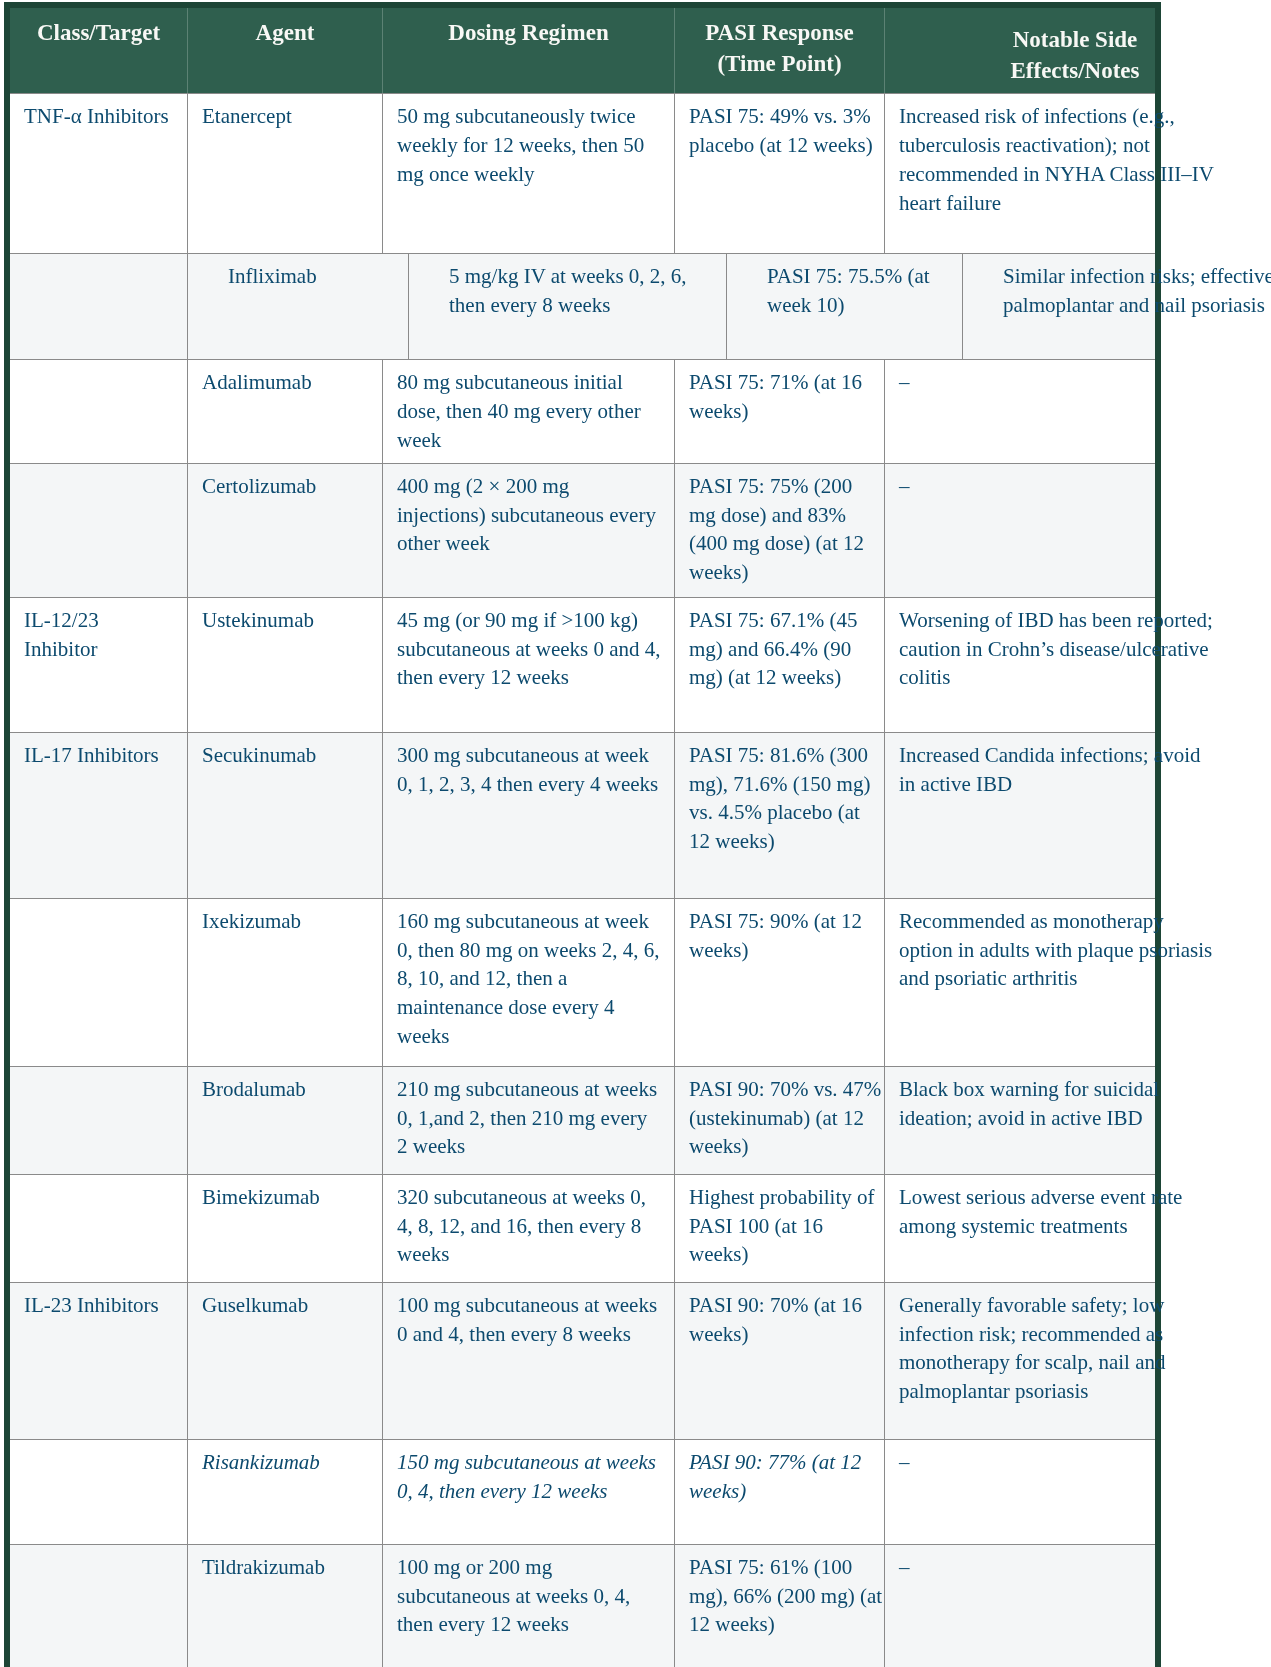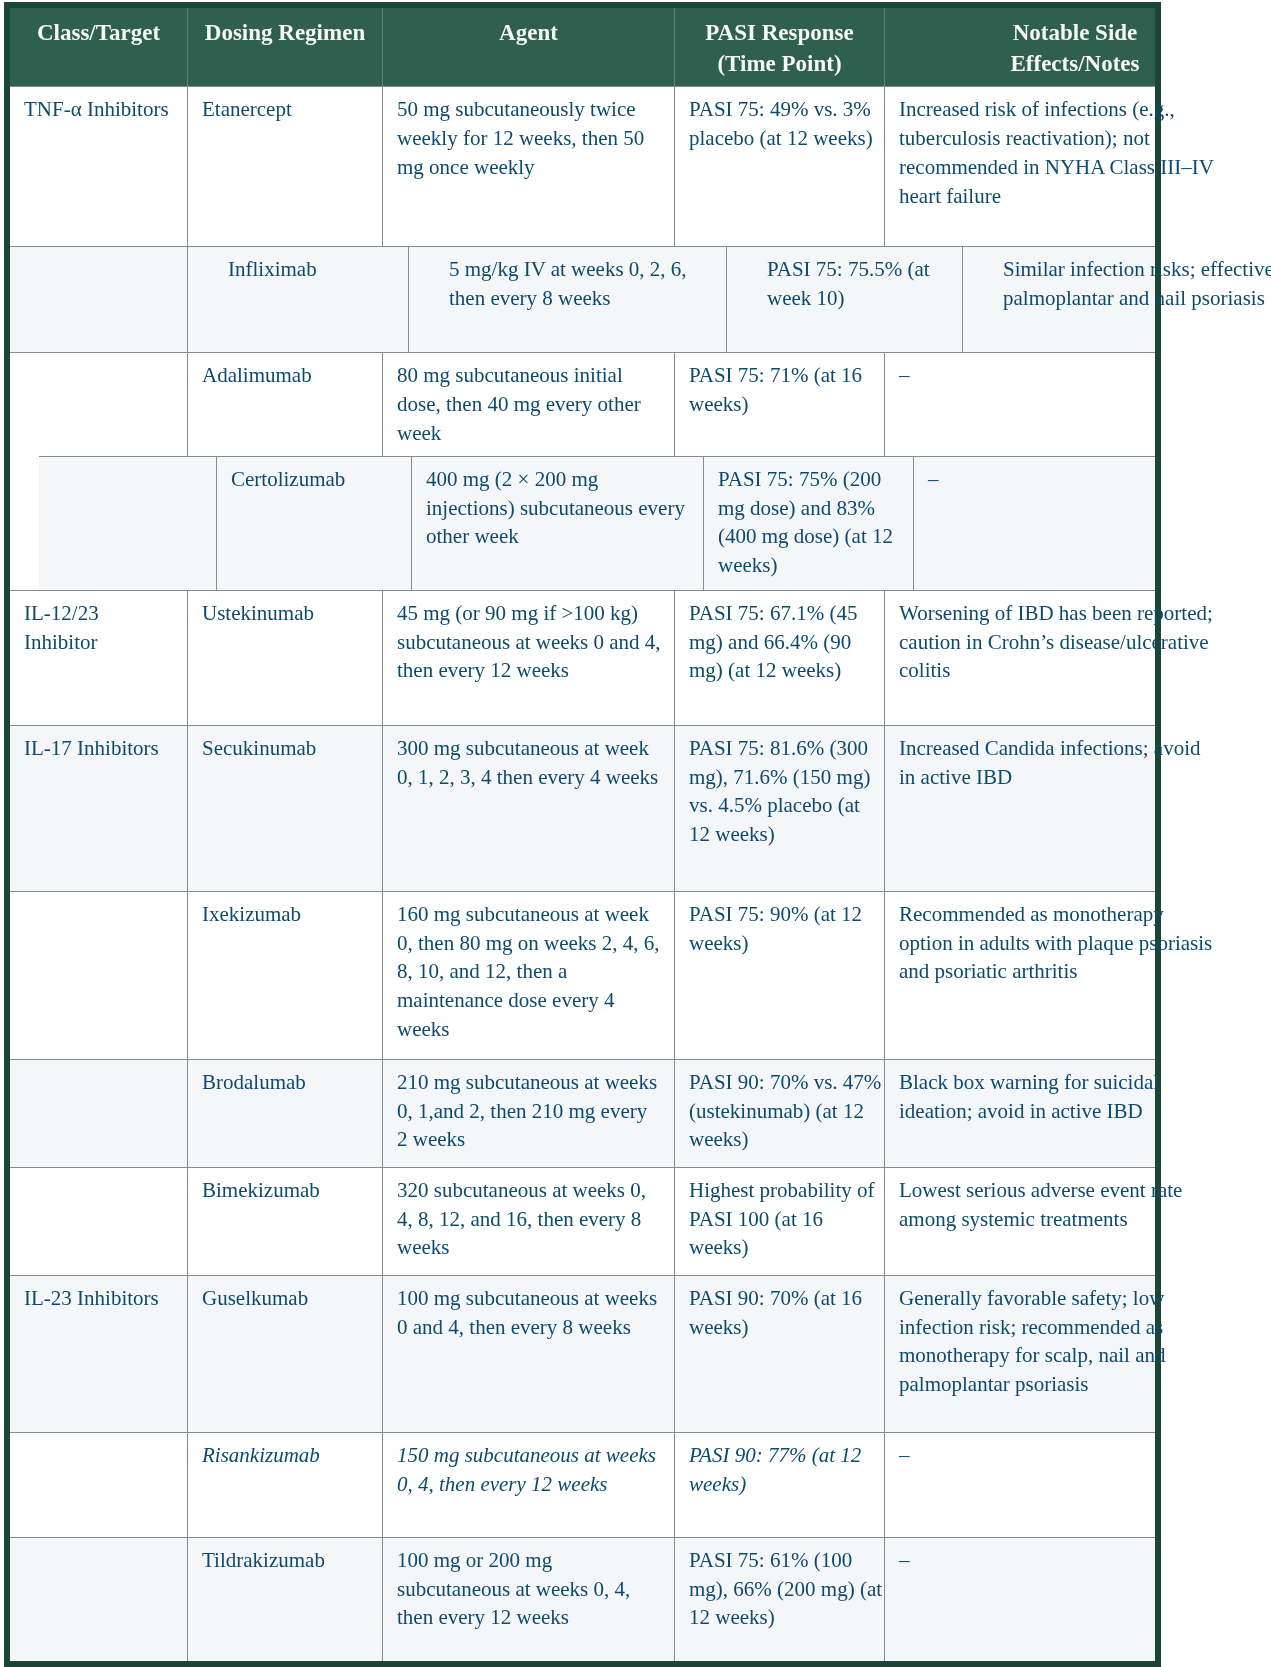--- a/index.html
+++ b/index.html
@@ -24,32 +24,32 @@
   }
   .hcell {
     color: #f8f8f5;
     font-weight: bold;
     font-size: 23px;
     line-height: 1.34;
     text-align: center;
     padding: 10px 6px 6px 6px;
     border-right: 1px solid rgba(255,255,255,0.22);
   }
-  .hcell:last-child { border-right: none; }
+  .hcell:last-child { border-right: none; margin-top: 7px; }
   .hcell span { display: block; }
   .trow {
     border-top: 1px solid #8a8a8a;
     background: #ffffff;
   }
   
   .table-frame > div:nth-child(odd):not(.hrow) { background: #f4f6f7; }
   .table-frame > div:nth-child(2)  { min-height: 160px; }
   .table-frame > div:nth-child(3)  { min-height: 106px; gap: 26px; }
   .table-frame > div:nth-child(4)  { min-height: 102px; }
-  .table-frame > div:nth-child(5)  { min-height: 134px; margin-left: 29px; }
+  .table-frame > div:nth-child(5)  { min-height: 134px; }
   .table-frame > div:nth-child(6)  { min-height: 135px; }
   .table-frame > div:nth-child(7)  { min-height: 166px; }
   .table-frame > div:nth-child(8)  { min-height: 168px; }
   .table-frame > div:nth-child(9)  { min-height: 108px; }
   .table-frame > div:nth-child(10) { min-height: 108px; }
   .table-frame > div:nth-child(11) { min-height: 157px; }
   .table-frame > div:nth-child(12) { min-height: 105px; font-style: italic; }
   .table-frame > div:nth-child(13) { min-height: 124px; }
   .tcell {
     font-size: 21px;
@@ -66,25 +66,25 @@
 <body>
 
 <div class="table-frame">
 
   <div class="hrow">
     <div class="hcell">
       <span>Class/Target</span>
       <span></span>
     </div>
     <div class="hcell">
-      <span>Dosing Regimen</span>
+      <span>Agent</span>
       <span></span>
     </div>
     <div class="hcell">
-      <span>Agent</span>
+      <span>Dosing Regimen</span>
       <span></span>
     </div>
     <div class="hcell">
       <span>PASI Response</span>
       <span>(Time Point)</span>
     </div>
     <div class="hcell">
       <span>Notable Side</span>
       <span>Effects/Notes</span>
     </div>

